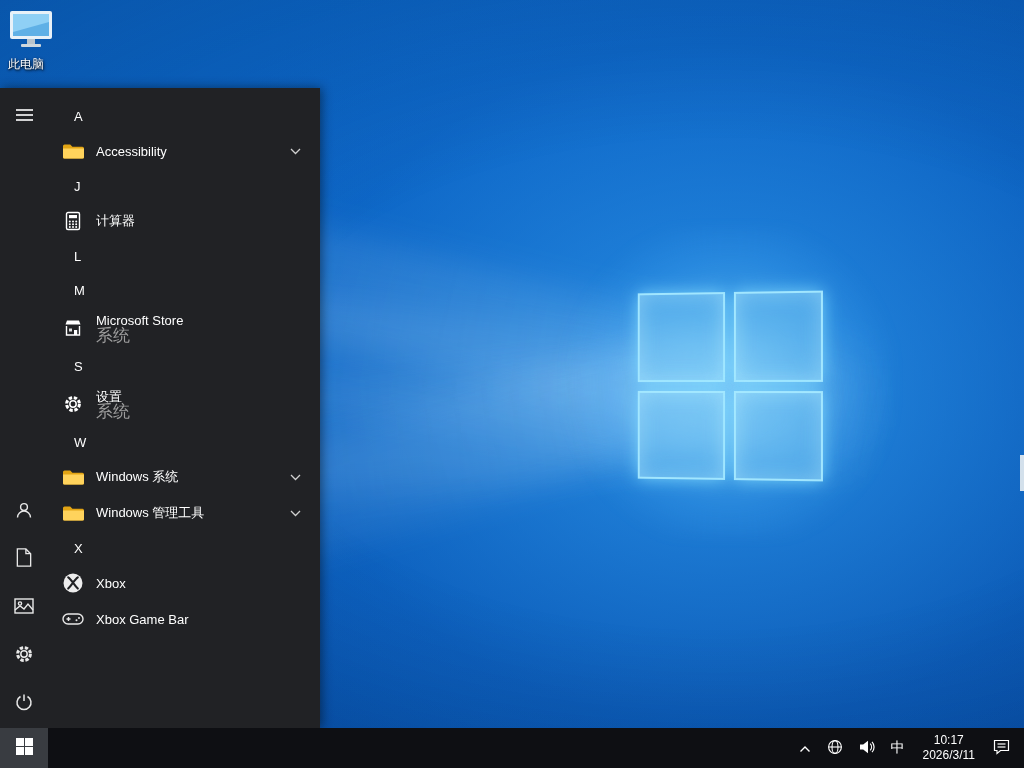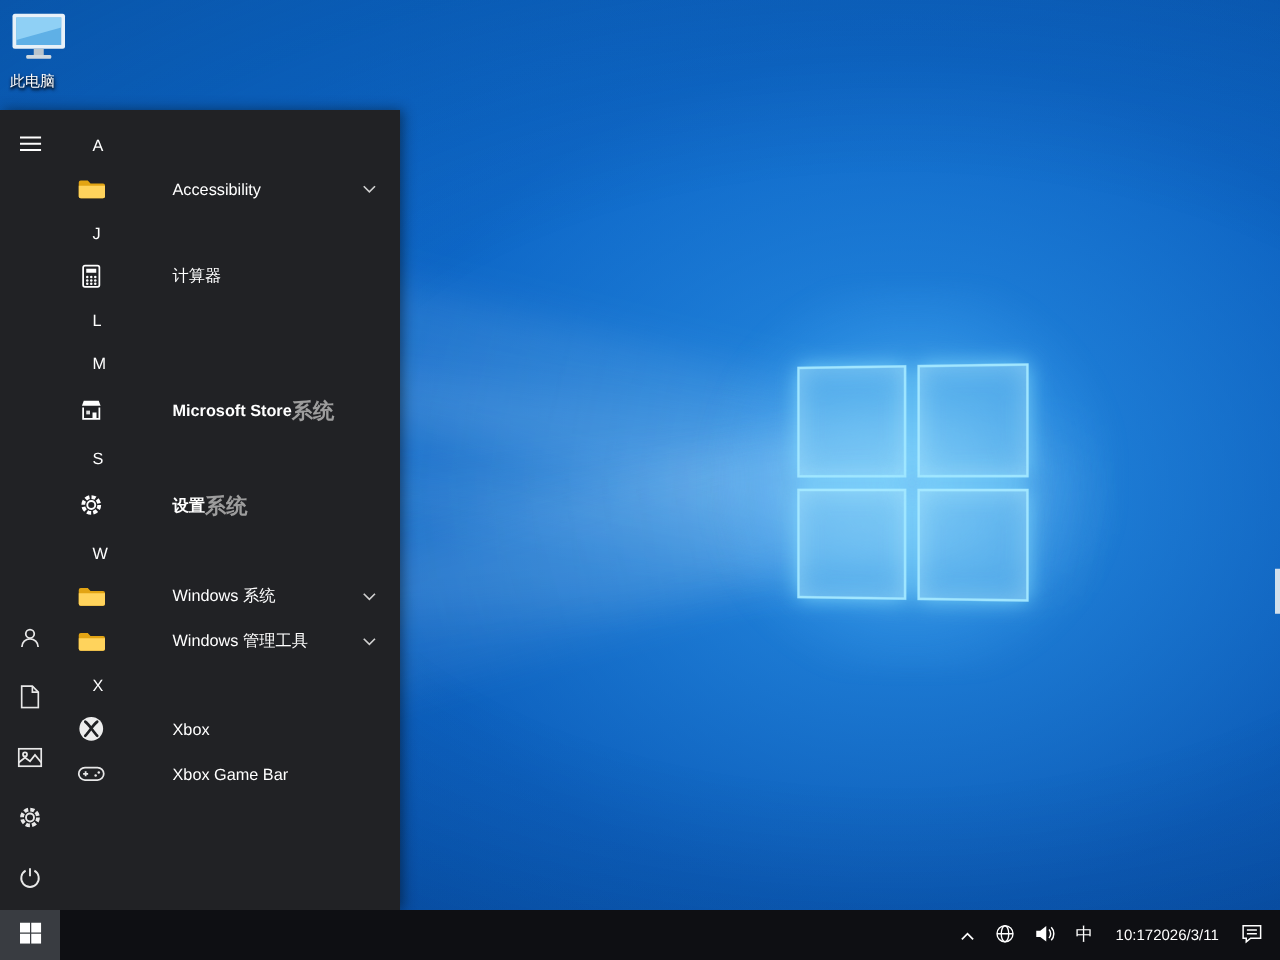--- a/index.html
+++ b/index.html
@@ -41,39 +41,39 @@
   .start-menu { position:absolute; left:0; top:88px; bottom:40px; width:320px;
     background:#212225; display:flex; z-index:20; box-shadow:2px 0 10px rgba(0,0,0,.45); }
   .rail { width:48px; display:flex; flex-direction:column; align-items:center; padding-top:4px; }
   .rail-btn { width:48px; height:48px; display:flex; align-items:center; justify-content:center;
     background:none; border:none; cursor:pointer; }
   .rail-bottom { margin-top:auto; margin-bottom:1px; display:flex; flex-direction:column; }
   .app-list { flex:1; padding-top:11px; overflow:hidden; }
   .sec-h { height:34px; display:flex; align-items:center; padding-left:26px;
     font-size:13px; color:#fff; cursor:pointer; }
   .row { height:36px; display:flex; align-items:center; padding-left:10px;
-    color:#fff; font-size:13px; cursor:pointer;gap:42px; }
+    color:#fff; font-size:13px; cursor:pointer; }
   .row.two { height:42px; }
   .icn { width:26px; height:26px; margin-left:2px; margin-right:10px; flex:0 0 26px;
     display:flex; align-items:center; justify-content:center; }
   .lbl { white-space:nowrap; }
-  .txts { display:flex; flex-direction:row; justify-content:center; line-height:15px;font-weight:bold; }
+  .txts { display:flex; flex-direction:column; justify-content:center; line-height:15px; }
   .sub { font-size:17px; color:#9d9d9d; }
   .chev { margin-left:auto; margin-right:19px; display:flex; align-items:center; }
 
   
   .taskbar { position:absolute; left:0; bottom:0; width:1024px; height:40px;
     background:#0e0f13; display:flex; align-items:stretch; z-index:30; }
   .start-btn { width:48px; height:40px; background:#393c41; border:none; cursor:pointer;
     display:flex; align-items:center; justify-content:center; }
   .tray { margin-left:auto; display:flex; align-items:stretch; padding-right:6px; }
   .tray-btn { background:none; border:none; color:#fff; cursor:pointer;
     display:flex; align-items:center; justify-content:center; padding:0 8px; }
   .ime { font-size:14px; }
-  .clock { justify-content:center; line-height:15px;
+  .clock { flex-direction:column; justify-content:center; line-height:15px;
     font-size:12px; padding:0 10px; text-align:center; }
   .clock span { display:block; }
 </style>
 </head>
 <body>
 
 <div class="screen">
 
   <div class="wallpaper">
     <div class="wp-glow-wide"></div>

